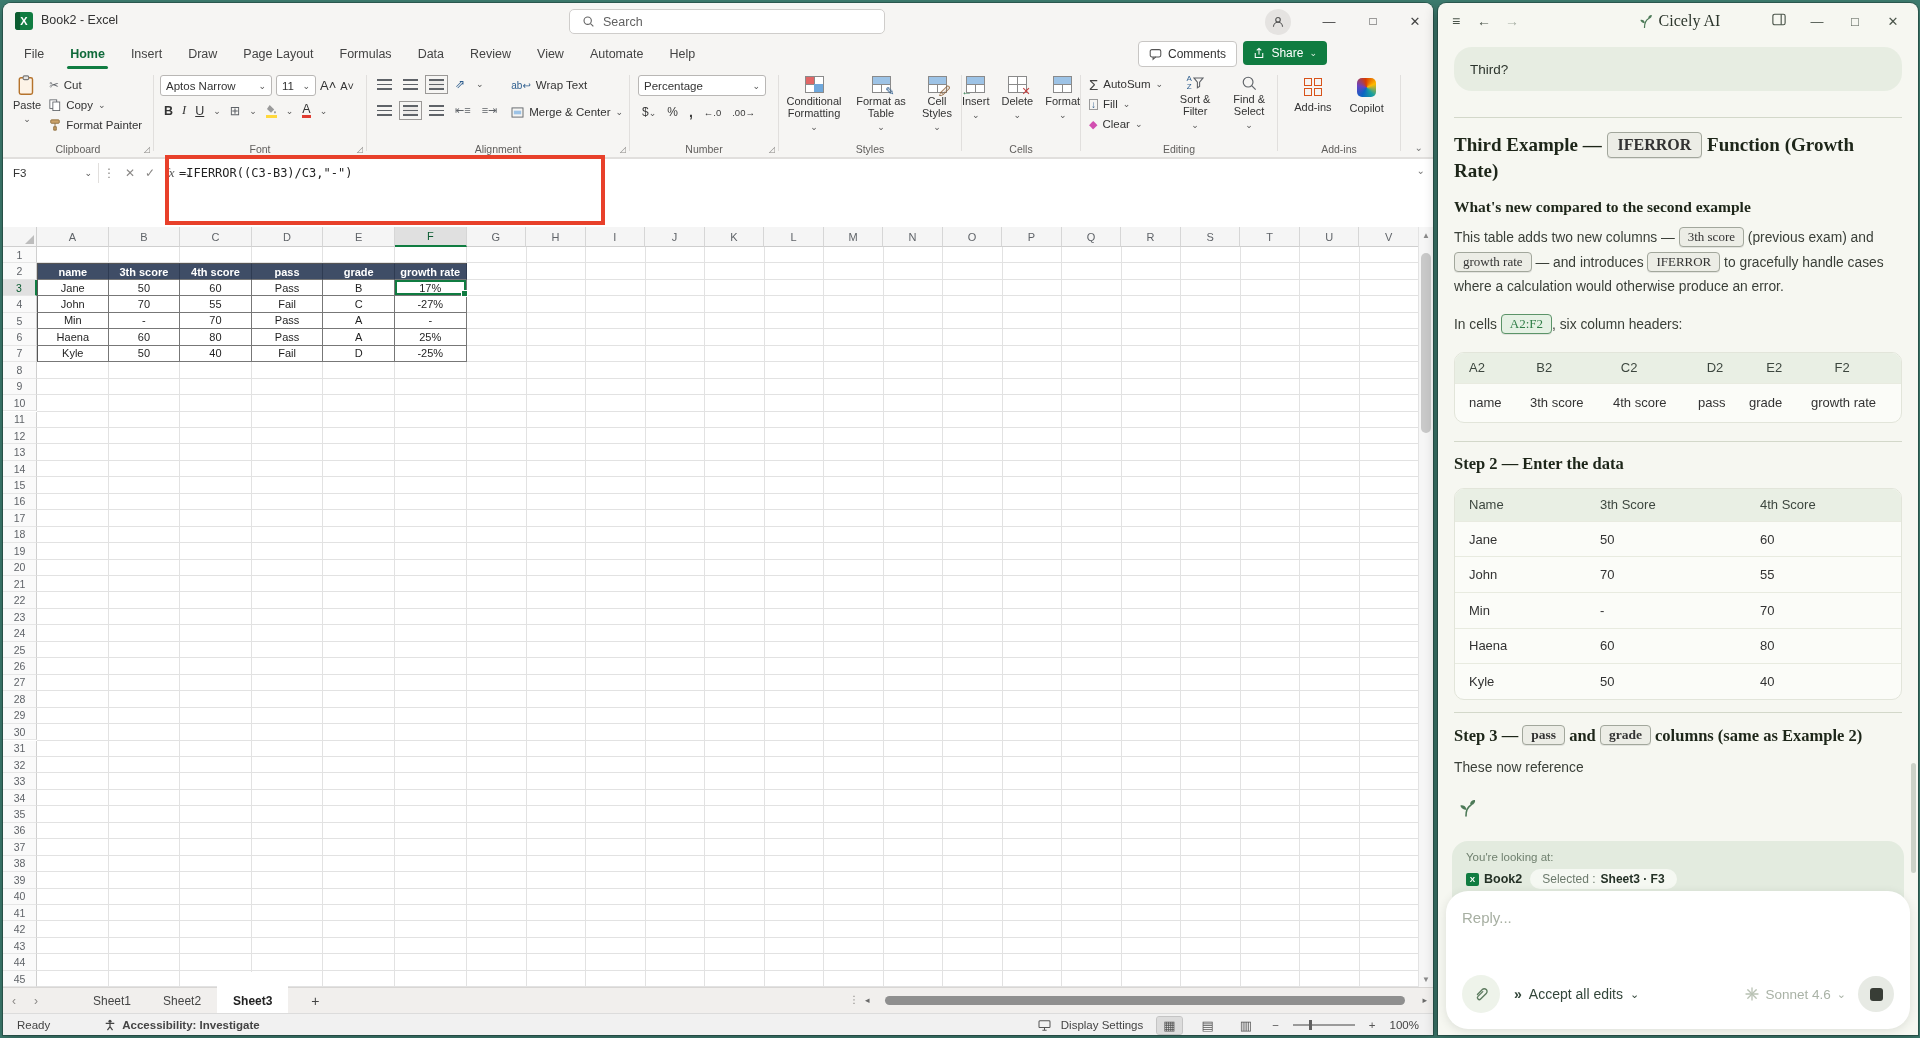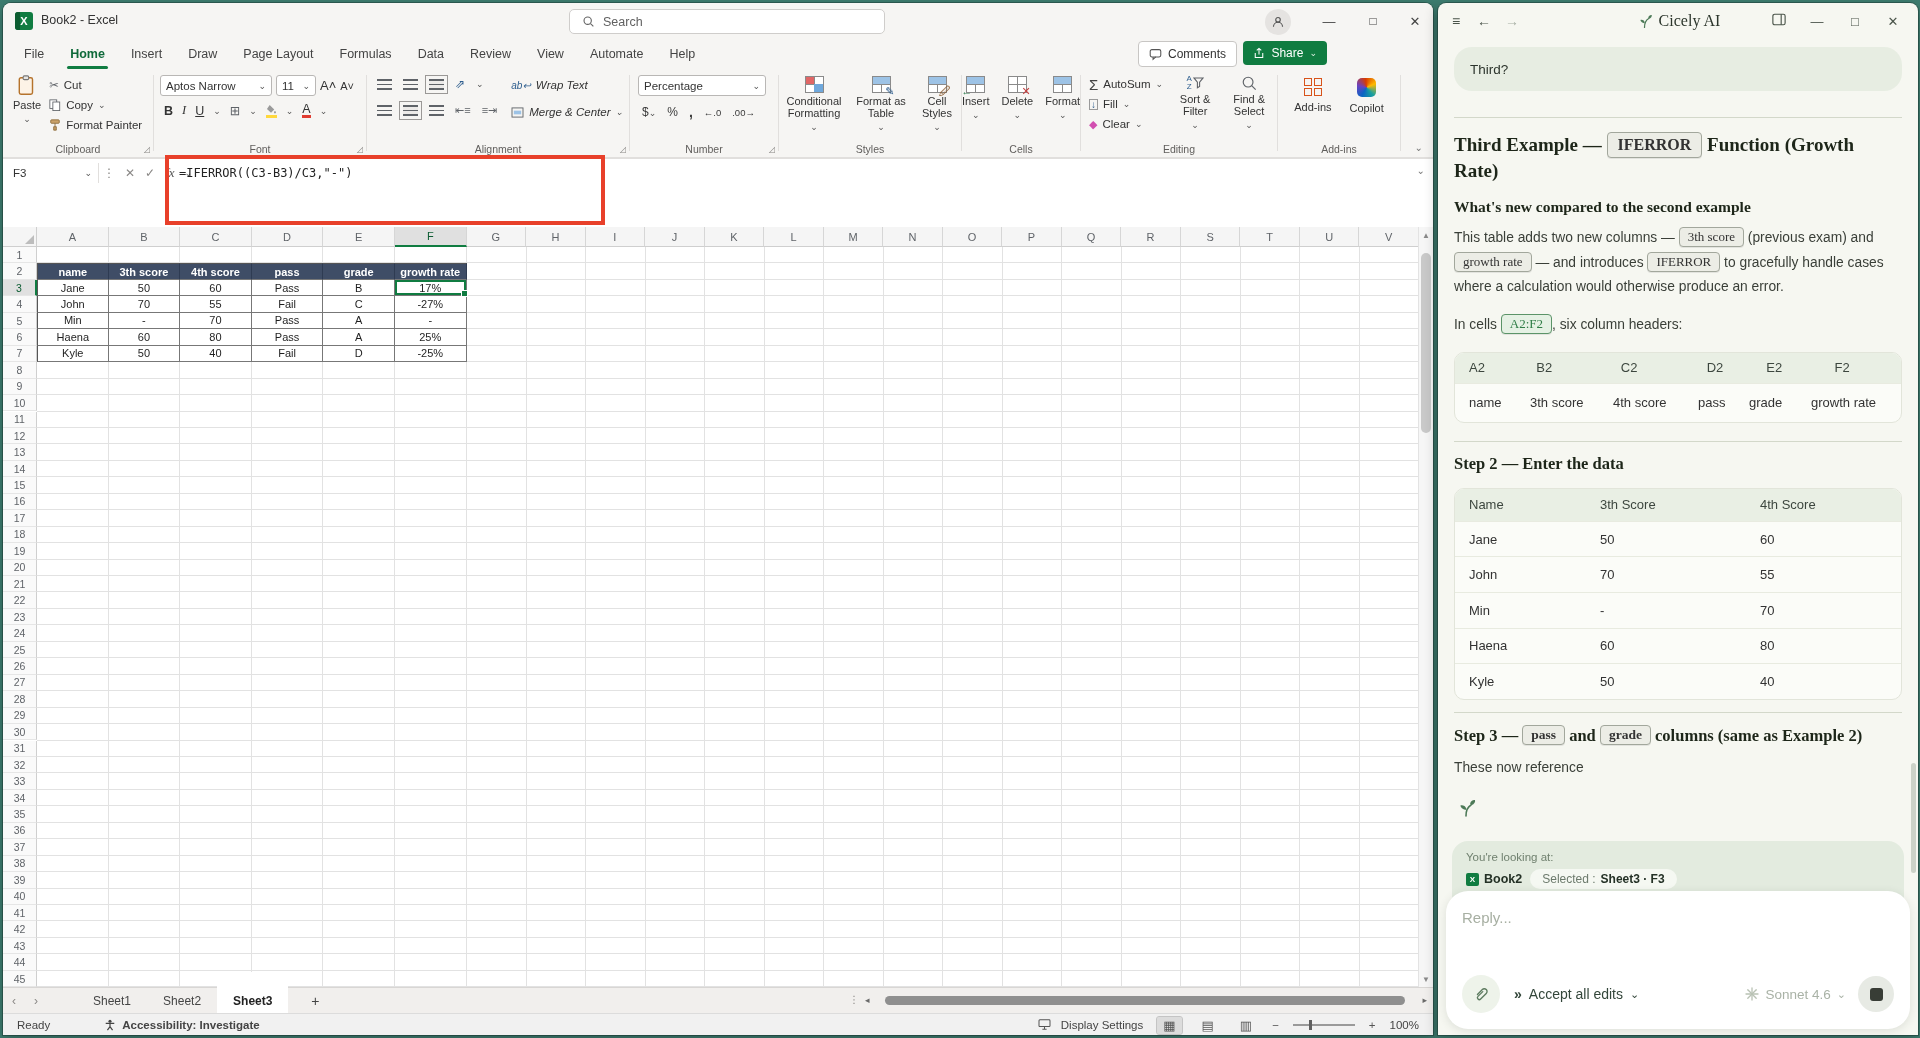--- a/index.html
+++ b/index.html
@@ -306,21 +306,21 @@
               <span class="chev">⌄</span>
           </div>
           <div style="display:flex;gap:11px;align-items:center;margin-top:13px;">
             <div class="bars"></div>
             <div class="bars sel"></div>
             <div class="bars"></div>
             <span style="font-size:11px;color:#5f6368">⇤≡</span>
             <span style="font-size:11px;color:#5f6368">≡⇥</span>
           </div>
         </div>
-        <div style="padding-top:3px;font-style:italic;">
+        <div style="padding-top:3px;">
           <div class="mini">
               <span style="color:#2e5e8e;font-size:10px">ab↩</span>
               <span>Wrap Text</span>
             </div>
           <div class="mini" style="margin-top:9px">
             <svg width="13" height="11" viewBox="0 0 14 12">
                 <rect x="1" y="1" width="12" height="10" fill="none" stroke="#5f6368"></rect>
                 <rect x="3" y="4" width="8" height="4" fill="#9dc3e6"></rect>
               </svg>
             <span>Merge &amp; Center</span>
@@ -639,21 +639,21 @@
   <div class="statusbar">
     <span style="padding-left:14px">Ready</span>
     <span style="margin-left:54px;display:flex;align-items:center;gap:6px;font-weight:bold;">
       <svg width="12" height="12" viewBox="0 0 14 14">
           <circle cx="7" cy="2.6" r="1.8" fill="#444"></circle>
           <path d="M2 5 h10 M7 5 v4 M7 9 l-3 4 M7 9 l3 4" stroke="#444" stroke-width="1.4" fill="none"></path>
         </svg>
       <span>Accessibility: Investigate</span>
     </span>
     <div class="sb-right">
-      <span style="display:flex;gap:10px">
+      <span style="display:flex;align-items:center;gap:10px">
         <svg width="13" height="11" viewBox="0 0 15 13">
             <rect x="1" y="1" width="13" height="8" rx="1" fill="none" stroke="#555" stroke-width="1.2"></rect>
             <path d="M5 12 h5 M7.5 9 v3" stroke="#555" stroke-width="1.2"></path>
           </svg>
         <span>Display Settings</span>
       </span>
       <span class="viewic active">▦</span>
       <span class="viewic">▤</span>
       <span class="viewic">▥</span>
       <span style="color:#555">−</span>

